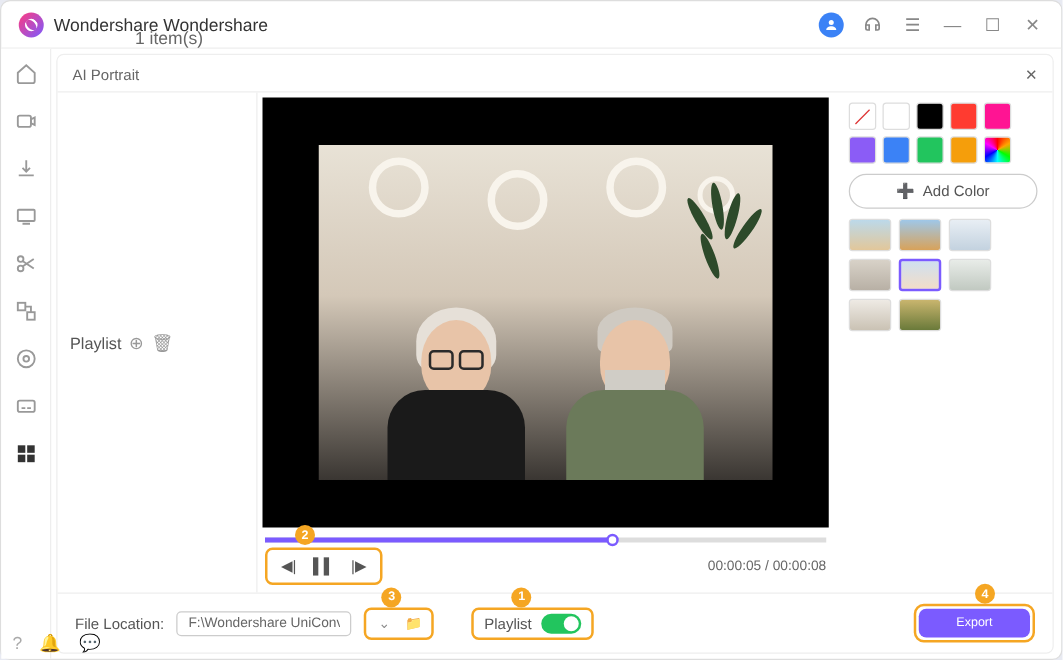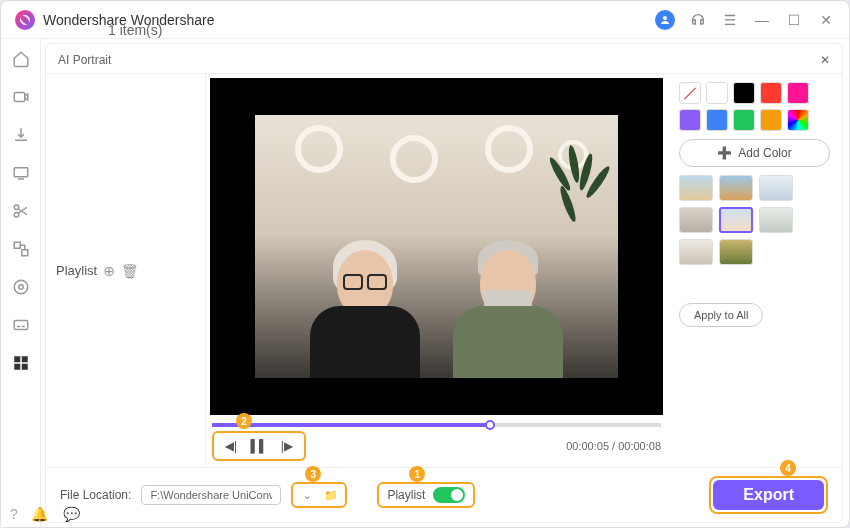--- a/index.html
+++ b/index.html
@@ -74,21 +74,21 @@
 .items-count{font-size:14px;color:#666;position:absolute;top:-22px;left:62px;}
 .fl-label{font-size:12px;color:#555;}
 .fl-input{border:1px solid #ccc;border-radius:4px;padding:3px 8px;font-size:11px;color:#666;width:140px;}
 .dd-wrap{display:flex;gap:4px;border:2px solid #f5a623;border-radius:6px;padding:2px 4px;position:relative;}
 .dd-btn{width:20px;height:18px;display:flex;align-items:center;justify-content:center;color:#888;cursor:pointer;font-size:11px;}
 .preview-wrap{display:flex;align-items:center;gap:8px;border:2px solid #f5a623;border-radius:6px;padding:3px 8px;position:relative;margin-left:20px;}
 .preview-label{font-size:12px;color:#555;}
 .toggle{width:32px;height:16px;background:#22c55e;border-radius:8px;position:relative;cursor:pointer;}
 .toggle::after{content:"";position:absolute;width:12px;height:12px;background:#fff;border-radius:50%;top:2px;right:2px;}
 .export-wrap{margin-left:auto;border:2px solid #f5a623;border-radius:8px;padding:2px;position:relative;}
-.export-btn{background:#7b5bff;color:#fff;border:none;border-radius:6px;padding:6px 30px;font-size:16px;cursor:pointer;font-weight:bold;}
+.export-btn{background:#7b5bff;color:#fff;border:none;border-radius:6px;padding:6px 30px;font-size:10px;cursor:pointer;}
 .right-panel{width:175px;padding:8px 12px;display:flex;flex-direction:column;gap:8px;}
 .rp-label{font-size:11px;color:#666;}
 .swatches{display:flex;flex-wrap:wrap;gap:5px;}
 .swatch{width:22px;height:22px;border-radius:3px;cursor:pointer;border:1px solid #ddd;}
 .swatch.none{background:#fff;position:relative;}
 .swatch.none::after{content:"";position:absolute;left:2px;right:2px;top:50%;border-top:1px solid #d33;transform:rotate(-45deg);}
 .swatch.rainbow{background:conic-gradient(red,orange,lime,cyan,blue,magenta,red);}
 .add-img-btn{border:1px solid #ccc;border-radius:16px;padding:6px 12px;font-size:12px;color:#555;background:#fff;cursor:pointer;display:flex;align-items:center;justify-content:center;gap:6px;}
 .bg-thumbs{display:flex;flex-wrap:wrap;gap:6px;}
 .bg-thumb{width:34px;height:26px;border-radius:3px;cursor:pointer;border:1px solid #ddd;}
@@ -262,21 +262,20 @@
           <div class="bg-thumbs" id="bgthumbs">
               <div class="bg-thumb" style="background: linear-gradient(rgb(188, 217, 234), rgb(226, 199, 154));"></div>
               <div class="bg-thumb" style="background: linear-gradient(rgb(159, 199, 232), rgb(216, 162, 90));"></div>
               <div class="bg-thumb" style="background: linear-gradient(rgb(232, 238, 244), rgb(195, 210, 223));"></div>
               <div class="bg-thumb" style="background: linear-gradient(rgb(216, 210, 200), rgb(184, 176, 165));"></div>
               <div class="bg-thumb sel" style="background: linear-gradient(rgb(207, 224, 240), rgb(242, 221, 200));"></div>
               <div class="bg-thumb" style="background: linear-gradient(rgb(232, 236, 232), rgb(193, 201, 193));"></div>
               <div class="bg-thumb" style="background: linear-gradient(rgb(238, 234, 228), rgb(202, 194, 180));"></div>
               <div class="bg-thumb" style="background: linear-gradient(rgb(201, 181, 110), rgb(106, 122, 58));"></div>
             </div>
-          <button class="apply-all">Apply to All</button>
         </div>
       </div>
 
       <div class="footer">
         <span class="fl-label">File Location:</span>
         <input class="fl-input" value="F:\Wondershare UniConverter" style="">
         <div class="dd-wrap">
           <div class="badge" style="top:-18px;left:12px;">3</div>
           <div class="dd-btn">⌄</div>
           <div class="dd-btn">📁</div>

